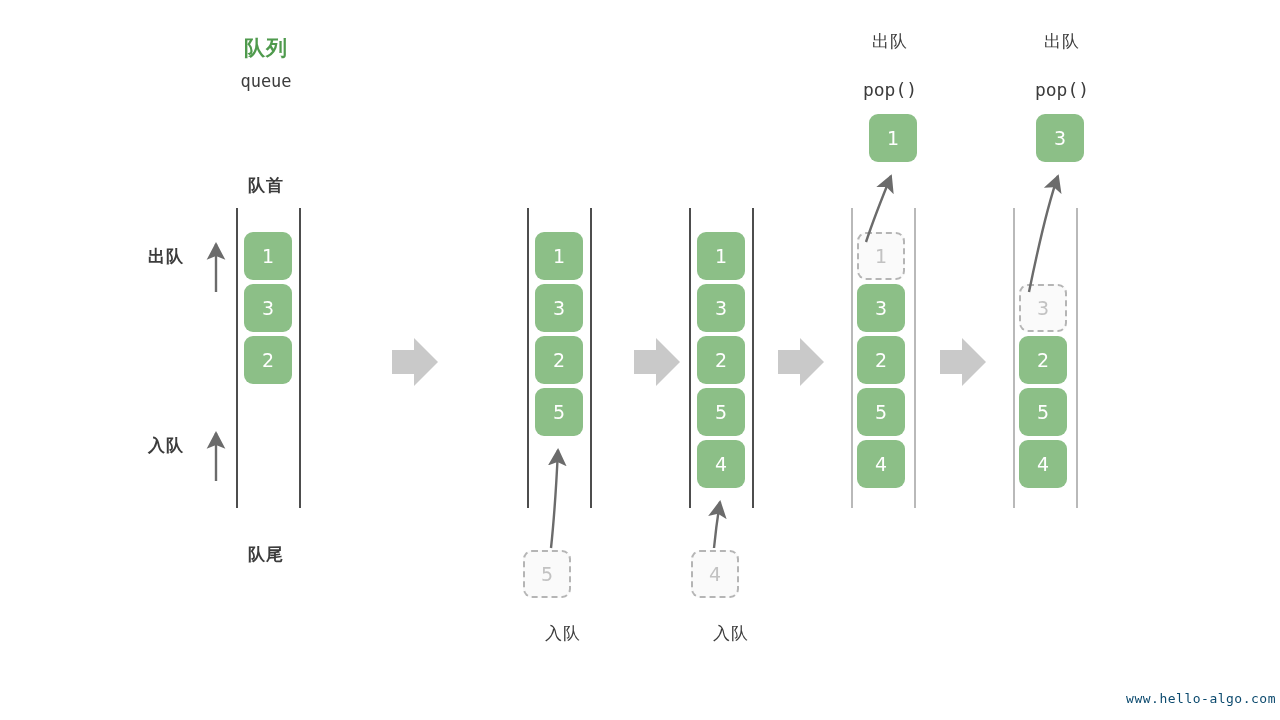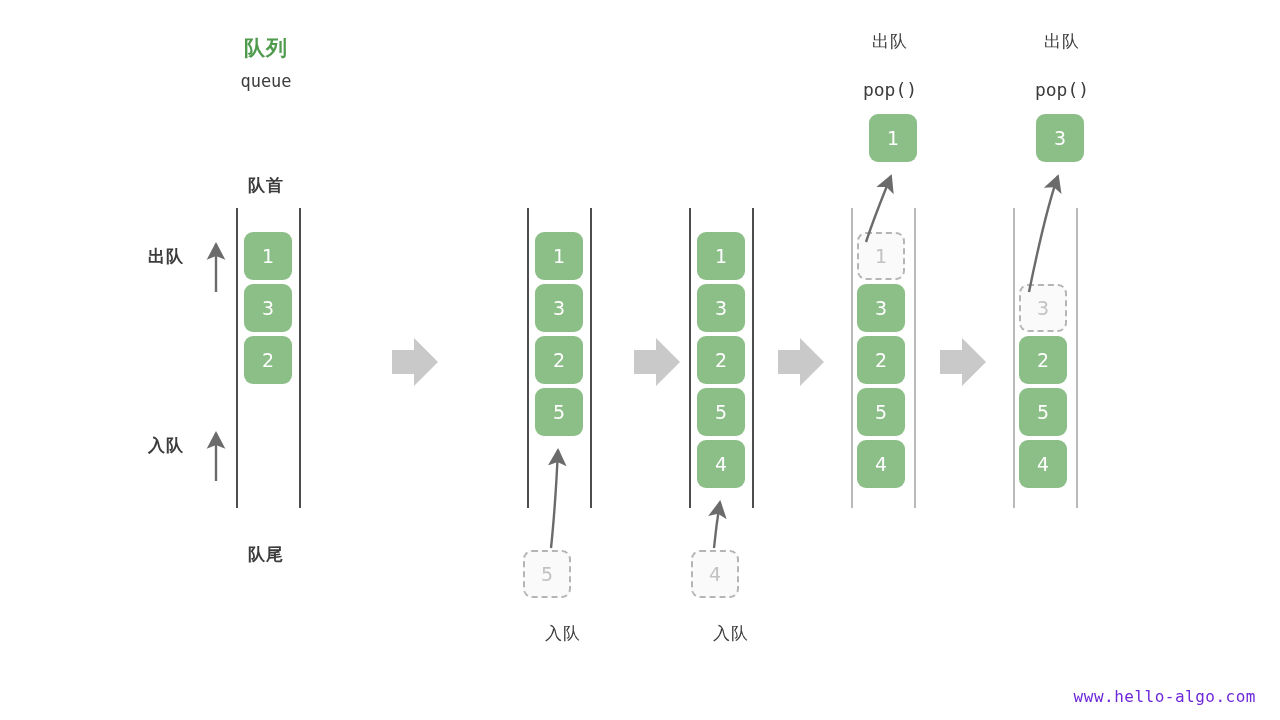--- a/index.html
+++ b/index.html
@@ -104,25 +104,25 @@
     font-size: 17px;
     font-weight: bold;
     color: #3c3c3c;
     letter-spacing: 1px;
     white-space: nowrap;
   }
 
   
   .watermark {
     position: absolute;
-    right: 24px;
+    right: 4px;
     bottom: 14px;
     font-family: "DejaVu Sans Mono", "Liberation Mono", monospace;
-    font-size: 16px;
-    color: #6d28d9;
+    font-size: 13px;
+    color: #0c4a6e;
     letter-spacing: 0.5px;
   }
 
   svg.overlay {
     position: absolute;
     left: 0;
     top: 0;
     width: 1280px;
     height: 720px;
     pointer-events: none;

